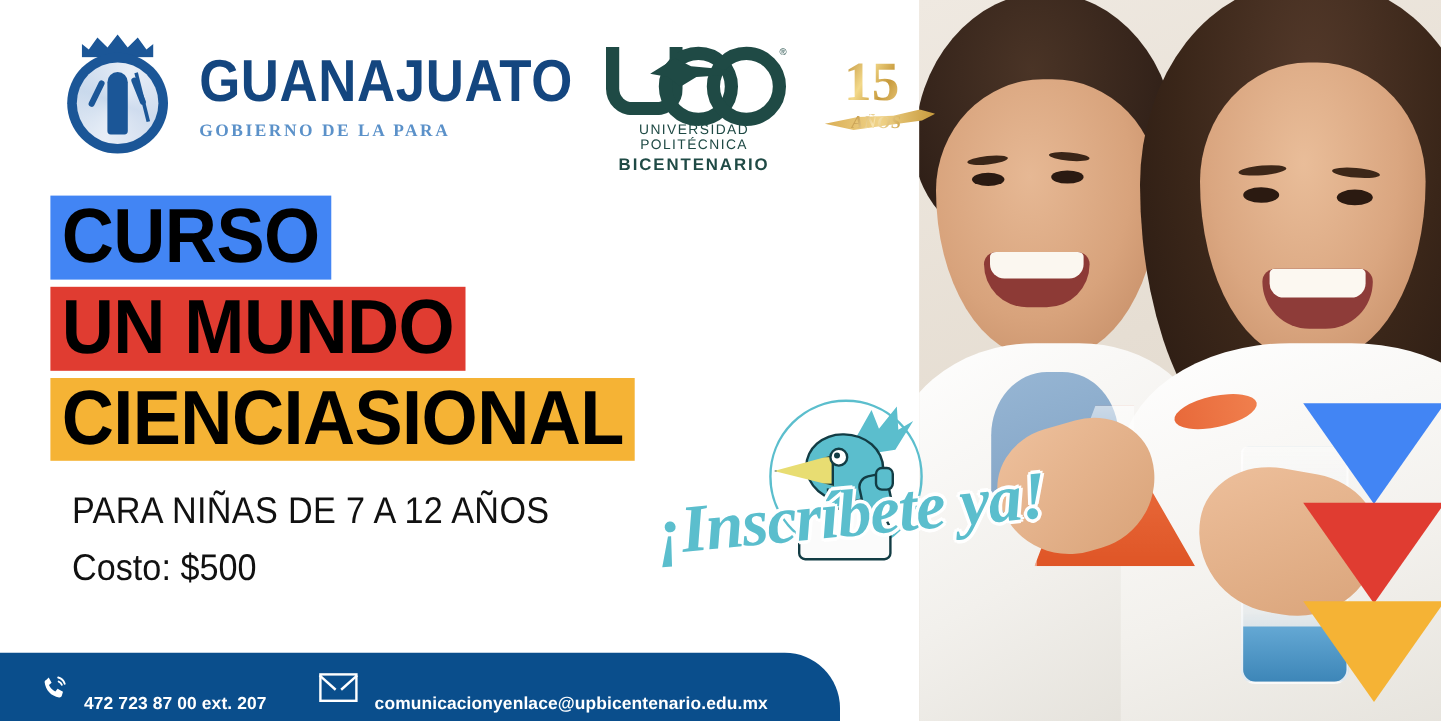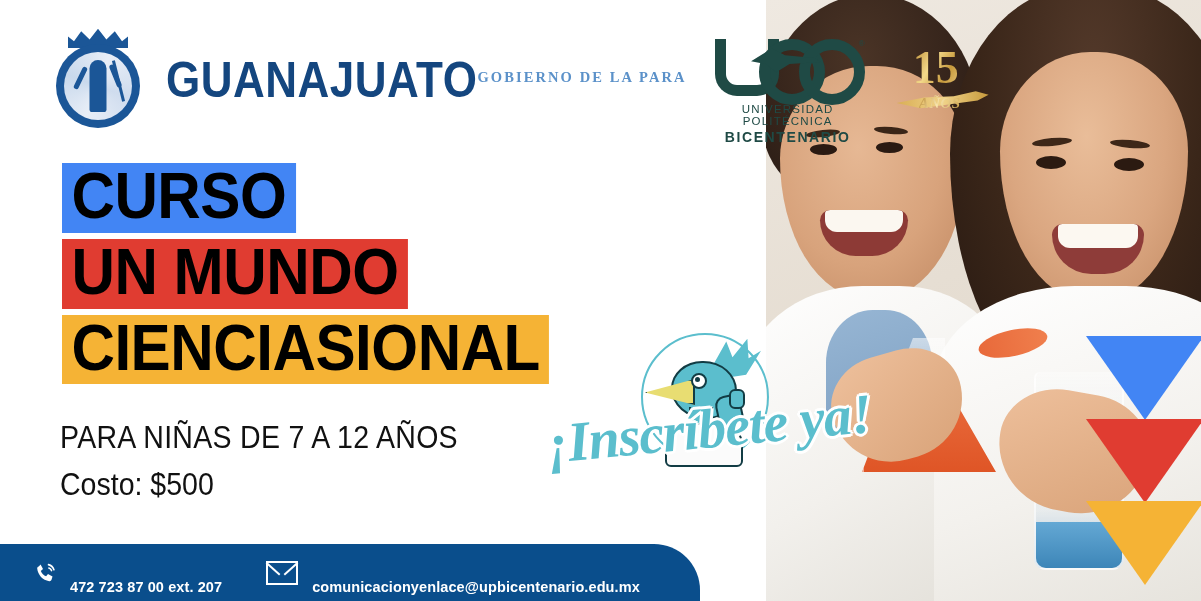--- a/index.html
+++ b/index.html
@@ -84,21 +84,21 @@
   .seal .inner{width:68px;height:68px;border-radius:50%;
     background:conic-gradient(from 200deg,#e8eef7,#c9d9ec,#e8eef7,#cfdcee,#e8eef7);
     position:relative;overflow:hidden;}
   .seal .fig{position:absolute;left:50%;top:8px;transform:translateX(-50%);width:17px;height:52px;border-radius:9px 9px 3px 3px;
     background:#1b5697;}
   .seal .arm{position:absolute;width:5px;height:24px;background:#1b5697;border-radius:3px;}
   .seal .armL{left:14px;top:14px;transform:rotate(26deg);}
   .seal .armR{right:14px;top:12px;transform:rotate(-22deg);}
   .seal .staff{position:absolute;right:12px;top:8px;width:3px;height:42px;background:#1b5697;transform:rotate(-14deg);}
 
-  .gto-word{display:flex;line-height:1;}
+  .gto-word{display:flex;flex-direction:column;line-height:1;}
   .gto-title{font-size:44px;font-weight:bold;color:#14467f;letter-spacing:.5px;
     transform:scaleY(1.12);transform-origin:left bottom;font-family:"Liberation Sans",sans-serif;}
   .gto-sub{margin-top:9px;font-family:"Liberation Serif",serif;font-weight:bold;font-size:14.5px;
     letter-spacing:2.1px;color:#5b91c9;}
 
   .upb{position:relative;width:150px;height:92px;margin-left:6px;}
   .upb .mark{position:relative;height:52px;}
   .upb .u{position:absolute;left:2px;top:2px;width:42px;height:46px;border:11px solid #1f4a45;border-top:none;
     border-radius:0 0 22px 22px;}
   .upb .o1{position:absolute;left:46px;top:2px;width:44px;height:44px;border:11px solid #1f4a45;border-radius:50%;}
@@ -116,29 +116,29 @@
     position:absolute;left:16px;top:2px;}
   .anniv .wing{position:absolute;left:0;top:44px;width:92px;height:26px;
     background:linear-gradient(90deg,#d9ae55,#f0d389,#c79a3c);
     clip-path:polygon(0 62%,30% 40%,62% 36%,86% 16%,100% 30%,88% 52%,58% 66%,26% 82%);}
   .anniv .anos{position:absolute;left:22px;top:52px;font-size:15px;font-weight:bold;font-style:italic;
     font-family:"Liberation Serif",serif;
     background:linear-gradient(120deg,#b8872f,#f7e4ae 45%,#c79a3c);
     -webkit-background-clip:text;background-clip:text;color:transparent;letter-spacing:.5px;}
 
   
-  .headline{position:absolute;left:62px;top:163px;}
+  .headline{position:absolute;left:42px;top:163px;}
   .hl{display:block;width:max-content;padding:3px 10px 6px 10px;color:#000;font-weight:bold;
     font-family:"Liberation Sans Narrow","Liberation Sans",sans-serif;
     font-size:64px;line-height:.95;letter-spacing:-0.5px;transform:scaleX(.94);transform-origin:left center;}
   .hl1{background:var(--c-blue);}
   .hl2{background:var(--c-red);margin-top:6px;}
   .hl3{background:var(--c-amber);margin-top:6px;}
 
-  .subline{position:absolute;left:60px;top:420px;color:#111;
+  .subline{position:absolute;left:60px;top:408px;color:#111;
     font-family:"Liberation Sans Narrow","Liberation Sans",sans-serif;}
   .sub1{font-size:31px;letter-spacing:.3px;transform:scaleX(.92);transform-origin:left center;}
   .sub2{font-size:31px;margin-top:11px;transform:scaleX(.92);transform-origin:left center;}
 
   
   .mascot{position:absolute;left:641px;top:333px;width:128px;height:128px;}
   .mascot .ring{position:absolute;inset:0;border:2px solid var(--c-teal);border-radius:50%;}
   .mascot .crest{position:absolute;left:58px;top:4px;width:60px;height:46px;background:var(--c-teal);
     clip-path:polygon(8% 96%,44% 10%,54% 44%,78% 4%,80% 46%,100% 30%,76% 82%);
     border-left:2px solid #123c44;}

